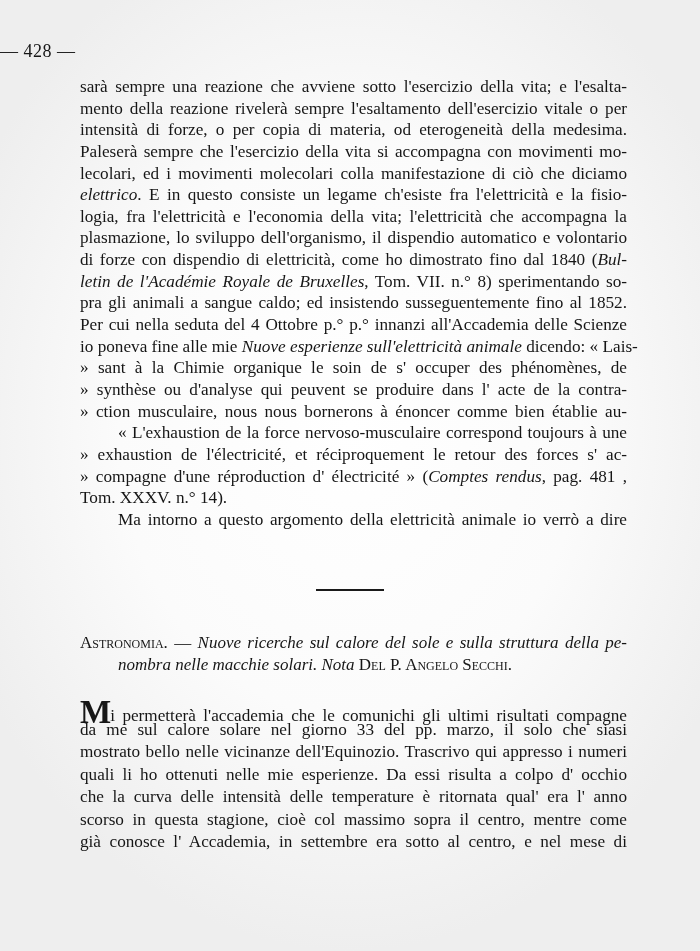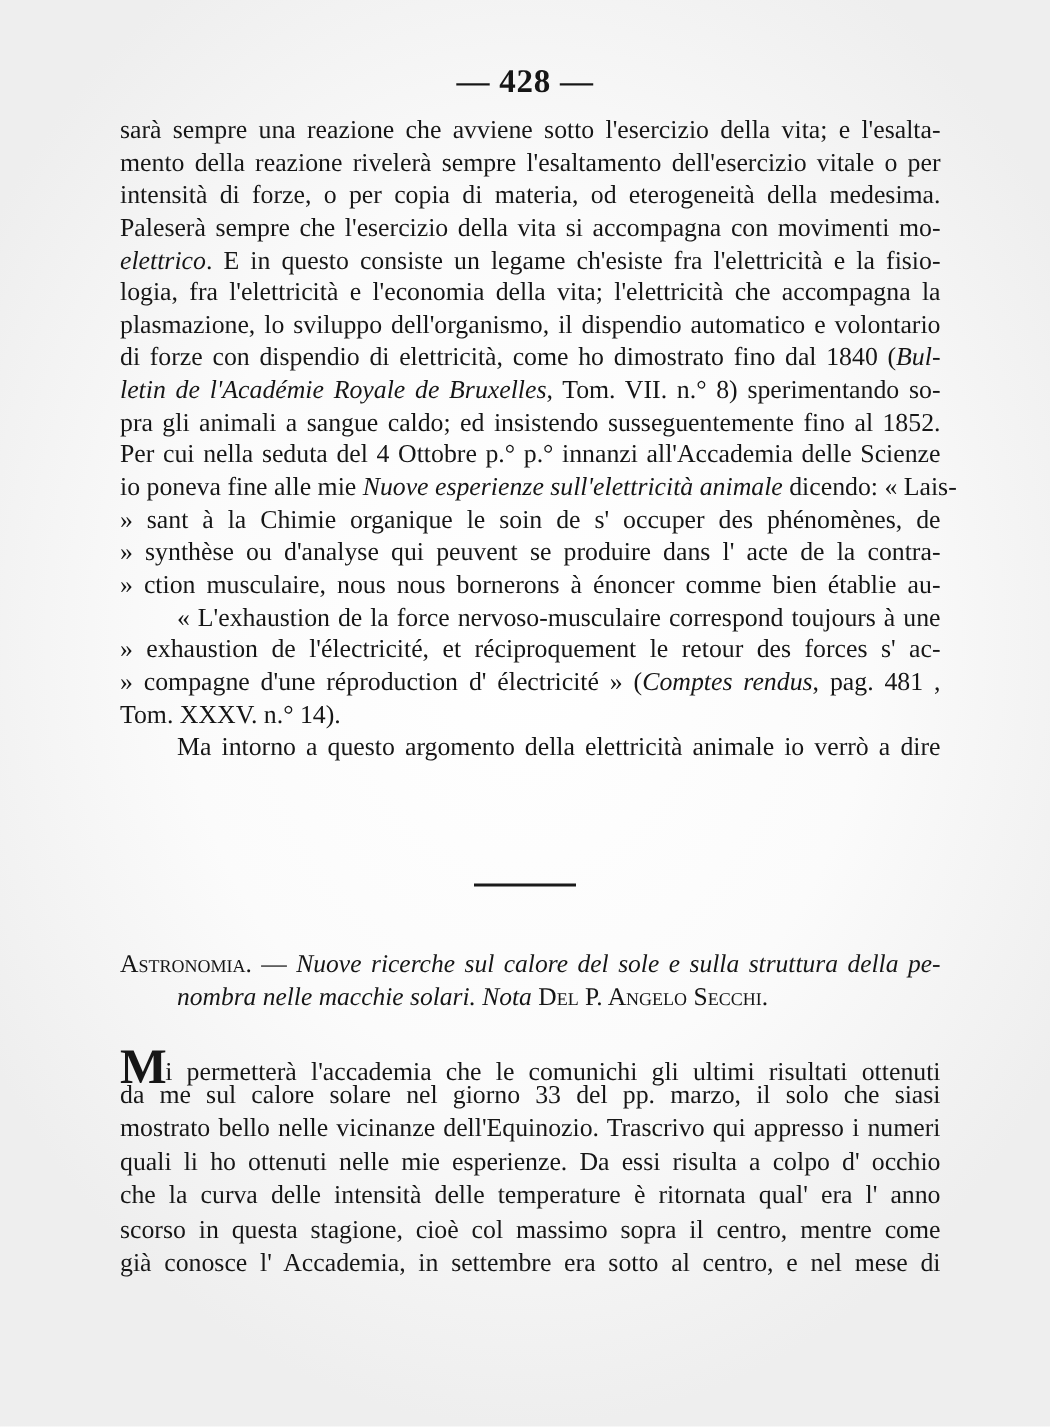--- a/index.html
+++ b/index.html
@@ -5,21 +5,21 @@
   html, body { margin: 0; padding: 0; }
   body {
     width: 700px; height: 951px; overflow: hidden;
     background: radial-gradient(ellipse 60% 55% at 50% 45%, #ffffff 0%, #fbfbfb 55%, #eeeeee 100%);
     color: #161616;
     font-family: "Liberation Serif", "DejaVu Serif", serif;
     position: relative;
   }
   .page-number {
     position: absolute; top: 41px; left: 0; width: 700px;
-    text-align: center; font-size: 22px; letter-spacing: 0.5px; font-weight: bold;
+    text-align: left; font-size: 18px; letter-spacing: 0.5px;
   }
   .block {
     position: absolute; left: 80px; width: 547px;
     font-size: 17.2px; line-height: 21.65px;
   }
   .line {
     display: block; white-space: nowrap;
     text-align: justify; text-align-last: justify;
     height: 21.65px;
   }
@@ -47,20 +47,21 @@
 </head>
 <body>
 
 <div class="page-number">— 428 —</div>
 
 <div class="block" style="top:76px;">
   <span class="line">sarà sempre una reazione che avviene sotto l'esercizio della vita; e l'esalta-</span>
   <span class="line">mento della reazione rivelerà sempre l'esaltamento dell'esercizio vitale o per</span>
   <span class="line">intensità di forze, o per copia di materia, od eterogeneità della medesima.</span>
   <span class="line">Paleserà sempre che l'esercizio della vita si accompagna con movimenti mo-</span>
+  <span class="line">lecolari, ed i movimenti molecolari colla manifestazione di ciò che diciamo</span>
   <span class="line"><i>elettrico</i><span>. E in questo consiste un legame ch'esiste fra l'elettricità e la fisio-</span></span>
   <span class="line">logia, fra l'elettricità e l'economia della vita; l'elettricità che accompagna la</span>
   <span class="line">plasmazione, lo sviluppo dell'organismo, il dispendio automatico e volontario</span>
   <span class="line"><span>di forze con dispendio di elettricità, come ho dimostrato fino dal 1840 (</span><i>Bul-</i></span>
   <span class="line"><i>letin de l'Académie Royale de Bruxelles</i><span>, Tom. VII. n.° 8) sperimentando so-</span></span>
   <span class="line">pra gli animali a sangue caldo; ed insistendo susseguentemente fino al 1852.</span>
   <span class="line">Per cui nella seduta del 4 Ottobre p.° p.° innanzi all'Accademia delle Scienze</span>
   <span class="line"><span>io poneva fine alle mie </span><i>Nuove esperienze sull'elettricità animale</i><span> dicendo: « Lais-</span></span>
   <span class="line">» sant à la Chimie organique le soin de s' occuper des phénomènes, de</span>
   <span class="line">» synthèse ou d'analyse qui peuvent se produire dans l' acte de la contra-</span>
@@ -73,20 +74,20 @@
 </div>
 
 <div class="rule"></div>
 
 <div class="heading">
   <span class="line"><span class="sc">Astronomia.</span><span> — </span><i>Nuove ricerche sul calore del sole e sulla struttura della pe-</i></span>
   <span class="line last line2"><i>nombra nelle macchie solari. Nota</i><span class="sc"> Del P. Angelo Secchi.</span></span>
 </div>
 
 <div class="block para2">
-  <span class="line"><span class="dropcap">M</span><span>i permetterà l'accademia che le comunichi gli ultimi risultati ottenuti</span></span>
+  <span class="line"><span class="dropcap">M</span><span>i permetterà l'accademia che le comunichi gli ultimi risultati compagne</span></span>
   <span class="line">da me sul calore solare nel giorno 33 del pp. marzo, il solo che siasi</span>
   <span class="line">mostrato bello nelle vicinanze dell'Equinozio. Trascrivo qui appresso i numeri</span>
   <span class="line">quali li ho ottenuti nelle mie esperienze. Da essi risulta a colpo d' occhio</span>
   <span class="line">che la curva delle intensità delle temperature è ritornata qual' era l' anno</span>
   <span class="line">scorso in questa stagione, cioè col massimo sopra il centro, mentre come</span>
   <span class="line">già conosce l' Accademia, in settembre era sotto al centro, e nel mese di</span>
 </div>
 
 </body></html>

